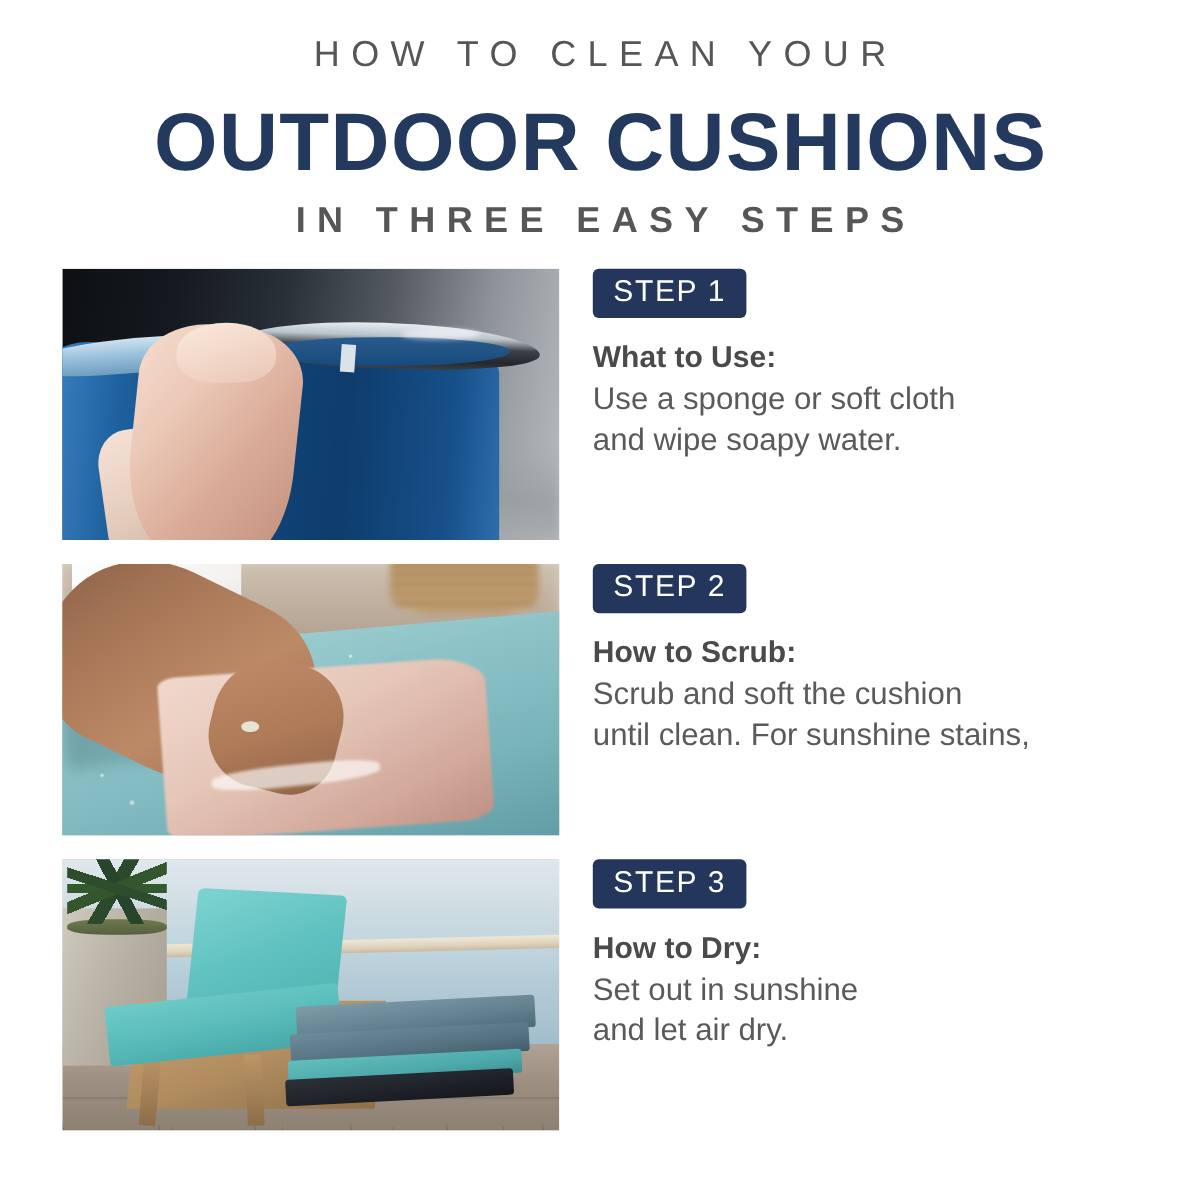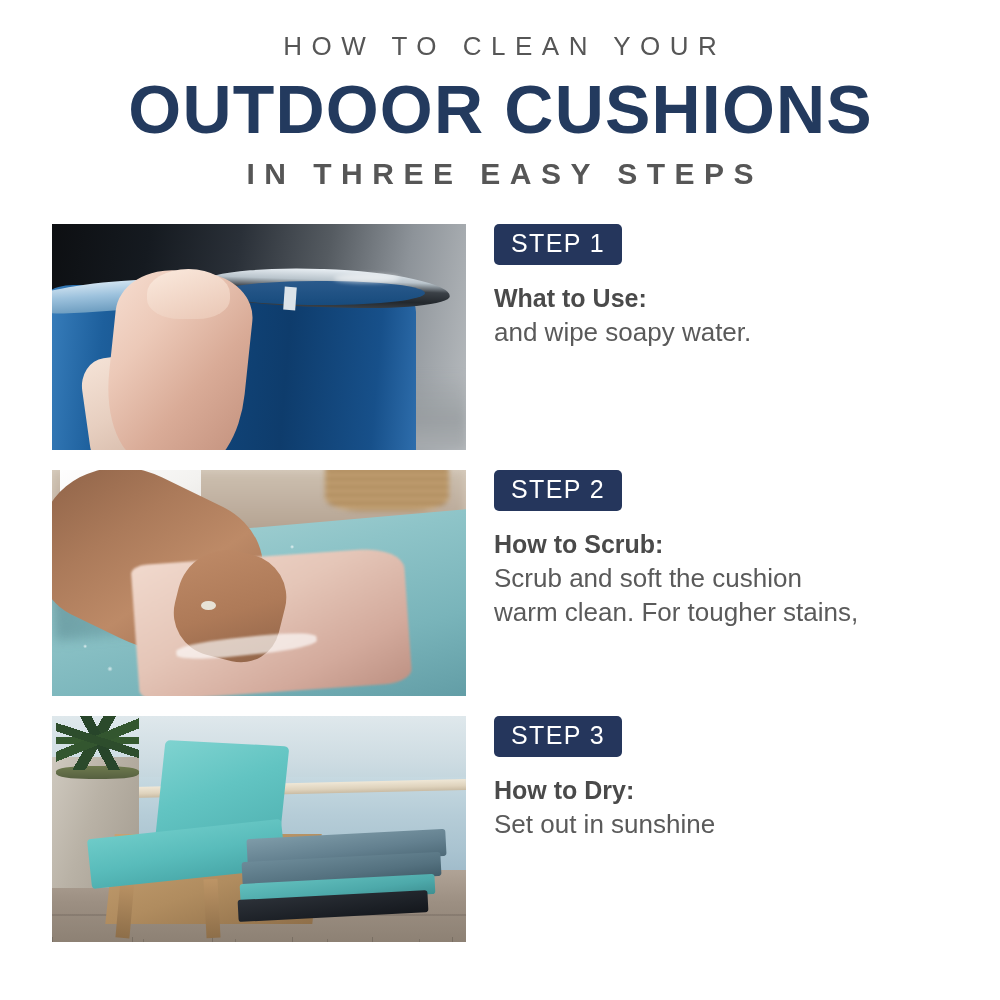--- a/index.html
+++ b/index.html
@@ -15,34 +15,34 @@
     position: relative;
   }
 
   
   .header {
     width: 1000px;
     padding-top: 26px;
     text-align: center;
   }
   .eyebrow {
-    font-size: 26px;
+    font-size: 30px;
     font-weight: 400;
     letter-spacing: 9.5px;
     color: #565656;
     line-height: 40px;
     text-indent: 9.5px;
   }
   .main-title {
     font-size: 68px;
     font-weight: 700;
     letter-spacing: 1.2px;
     color: #233a5e;
     line-height: 78px;
-    margin-top: 4px;
+    margin-top: 14px;
     text-indent: 1.2px;
     white-space: nowrap;
   }
   .subline {
     font-size: 30px;
     font-weight: 700;
     letter-spacing: 9.5px;
     color: #565656;
     line-height: 40px;
     margin-top: 6px;
@@ -432,20 +432,21 @@
         <div class="p1-hl"></div>
         <div class="p1-cloth"></div>
         <div class="p1-hand"></div>
         <div class="p1-knuckle"></div>
       </div>
     </div>
     <div class="step-text">
       <div class="badge">STEP 1</div>
       <div class="heading">What to Use:</div>
       <div class="body-text">
+        <div>Use a sponge or soft cloth</div>
         <div>and wipe soapy water.</div>
       </div>
     </div>
   </div>
 
   <div class="step-row">
     <div class="photo">
       <div class="photo-inner">
         <div class="p2-bg"></div>
         <div class="p2-blurtop"></div>
@@ -461,21 +462,21 @@
         <div class="p2-hand"></div>
         <div class="p2-ring"></div>
         <div class="p2-cloth-fold"></div>
       </div>
     </div>
     <div class="step-text">
       <div class="badge">STEP 2</div>
       <div class="heading">How to Scrub:</div>
       <div class="body-text">
         <div>Scrub and soft the cushion</div>
-        <div>warm clean. For tougher stains,</div>
+        <div>until clean. For sunshine stains,</div>
       </div>
     </div>
   </div>
 
   <div class="step-row">
     <div class="photo">
       <div class="photo-inner">
         <div class="p3-sky"></div>
         <div class="p3-water"></div>
         <div class="p3-coping"></div>
@@ -496,17 +497,18 @@
           <div class="p3-s3"></div>
           <div class="p3-s4"></div>
         </div>
       </div>
     </div>
     <div class="step-text">
       <div class="badge">STEP 3</div>
       <div class="heading">How to Dry:</div>
       <div class="body-text">
         <div>Set out in sunshine</div>
+        <div>and let air dry.</div>
       </div>
     </div>
   </div>
 
 </div>
 
 </body></html>

